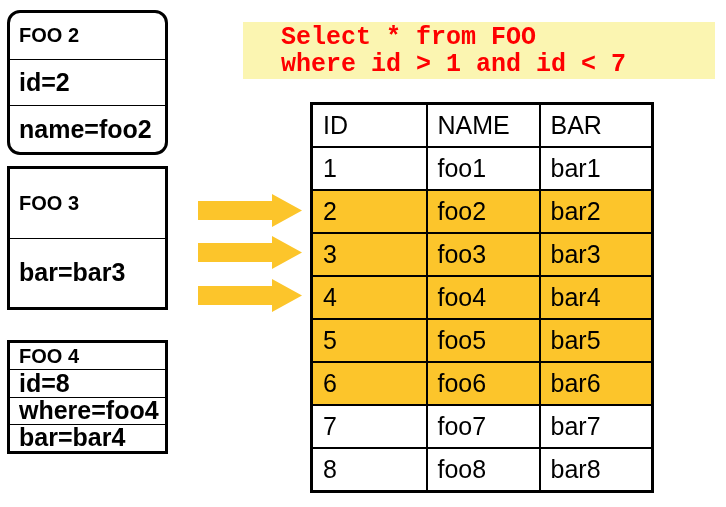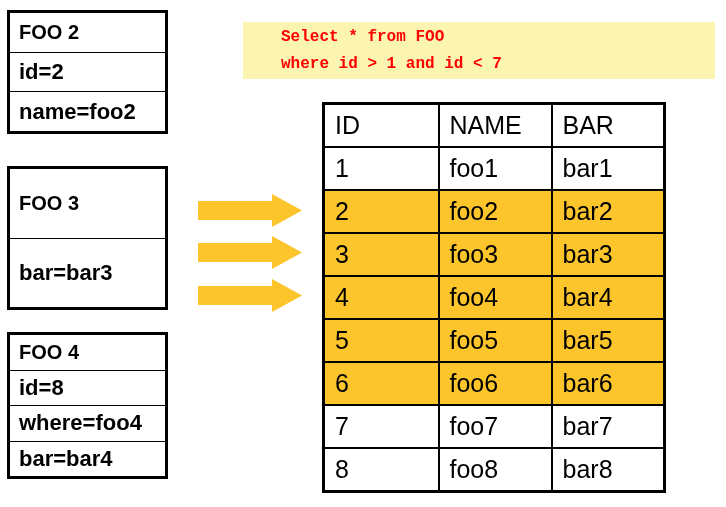--- a/index.html
+++ b/index.html
@@ -15,50 +15,50 @@
   .obj-box {
     position: absolute;
     left: 7px;
     width: 161px;
     box-sizing: border-box;
     border: 3px solid #000;
     background: #fff;
     display: flex;
     flex-direction: column;
   }
-  .obj-box.b1 { top: 10px;  height: 124px; }
+  .obj-box.b1 { top: 10px;  height: 145px; border-radius: 13px; }
   .obj-box.b2 { top: 166px; height: 144px; }
-  .obj-box.b3 { top: 332px; height: 147px; }
+  .obj-box.b3 { top: 340px; height: 114px; }
   .obj-row {
     flex: 1;
     display: flex;
     align-items: center;
     padding-left: 9px;
     font-weight: bold;
-    font-size: 22px;
+    font-size: 25px;
     color: #000;
     border-bottom: 1px solid #000;
     overflow: hidden;
   }
   .obj-row.title { font-size: 20px; }
   .obj-row:last-child { border-bottom: none; }
 
   
   .query-box {
     position: absolute;
     left: 243px; top: 22px;
     width: 472px; height: 57px;
     box-sizing: border-box;
     background: var(--query-bg, #FBF5B1);
     padding: 2px 0 0 38px;
   }
   .query-line {
     font-family: "Liberation Mono", monospace;
     font-weight: bold;
-    font-size: 16px;
+    font-size: 25px;
     line-height: 27px;
     color: var(--query-text, #FE0000);
     white-space: pre;
   }
 
   
   .arrow {
     position: absolute;
     left: 198px;
     width: 104px;
@@ -66,21 +66,21 @@
     display: block;
   }
   .arrow polygon { fill: var(--accent, #FCC52B); }
   .arrow.a1 { top: 194px; }
   .arrow.a2 { top: 236px; }
   .arrow.a3 { top: 279px; }
 
   
   .result-table {
     position: absolute;
-    left: 322px; top: 102px;
+    left: 310px; top: 102px;
     width: 341px; height: 391px;
     border-collapse: collapse;
     table-layout: fixed;
     background: #fff;
     border: 3px solid #000;
   }
   .result-table th, .result-table td {
     border: 2px solid #000;
     box-sizing: border-box;
     height: 43px;

